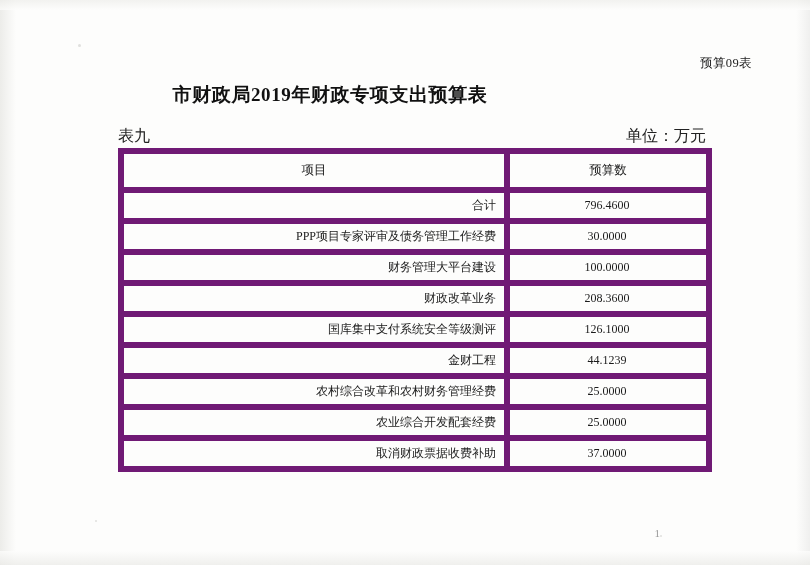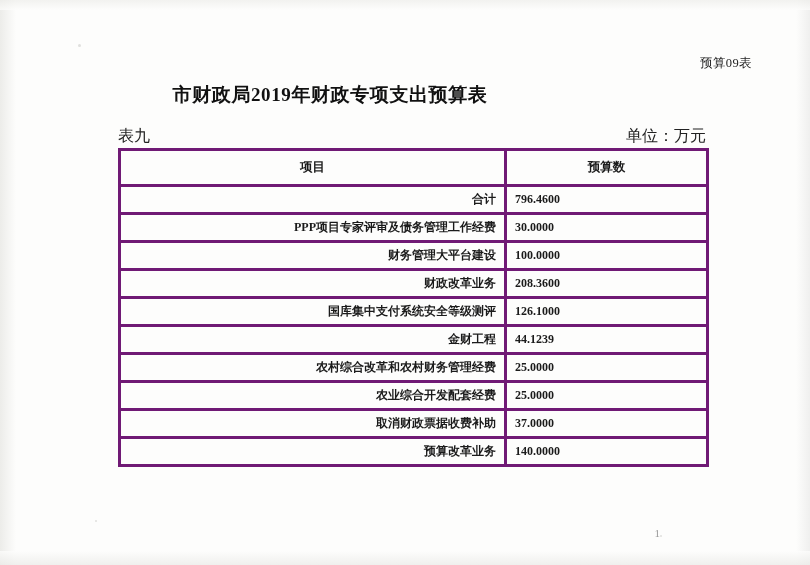--- a/index.html
+++ b/index.html
@@ -92,39 +92,39 @@
   table.budget {
     position: absolute;
     top: 148px;
     left: 118px;
     width: 588px;
     border-collapse: collapse;
     table-layout: fixed;
   }
   table.budget th,
   table.budget td {
-    border: 3px solid #701a75;
+    border: 6px solid #701a75;
     height: 25px;
     font-size: 12px;
-    font-weight: bold;
+    font-weight: normal;
     color: #1b1b1b;
     padding: 0 8px;
     line-height: 1.1;
   }
   table.budget th.col-item,
   table.budget th.col-amount {
     text-align: center;
     height: 33px;
     font-size: 12.5px;
   }
   table.budget td.item {
     text-align: right;
   }
   table.budget td.amount {
-    text-align: left;
+    text-align: center;
     padding-right: 10px;
     font-family: "Liberation Serif", "DejaVu Serif", serif;
     margin-top: 37px;
   }
   col.c-item { width: 386px; }
   col.c-amount { width: 202px; }
 
   .page-mark {
     position: absolute;
     bottom: 26px;
@@ -196,21 +196,17 @@
         <td class="amount">25.0000</td>
       </tr>
       <tr>
         <td class="item">农业综合开发配套经费</td>
         <td class="amount">25.0000</td>
       </tr>
       <tr>
         <td class="item">取消财政票据收费补助</td>
         <td class="amount">37.0000</td>
       </tr>
-      <tr>
-        <td class="item">预算改革业务</td>
-        <td class="amount">140.0000</td>
-      </tr>
     </tbody>
   </table>
 
   <div class="page-mark">1</div>
 </div>
 
 </body></html>

